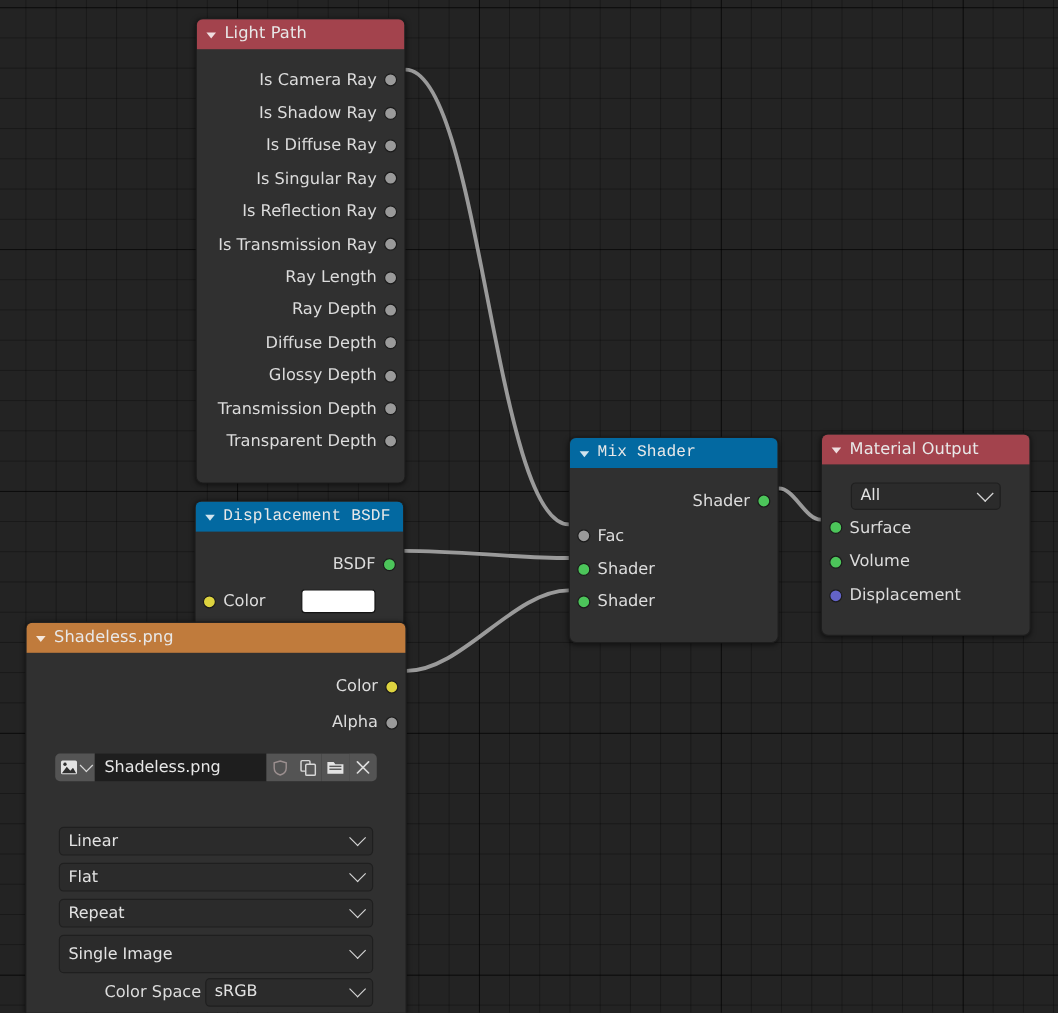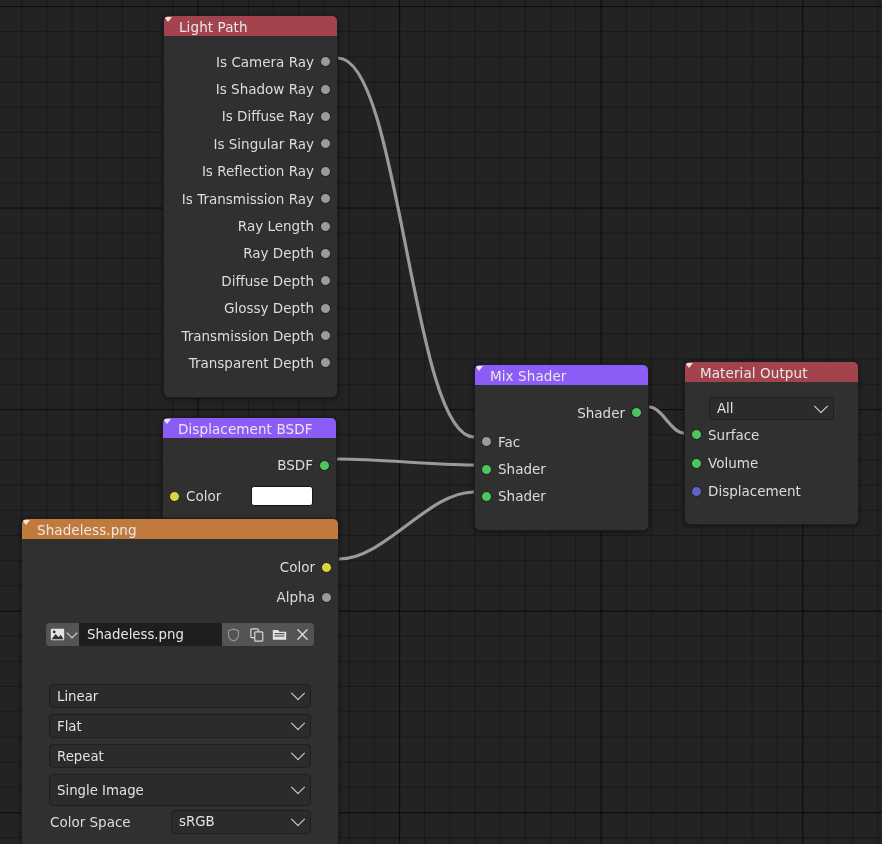--- a/index.html
+++ b/index.html
@@ -32,31 +32,33 @@
   .node{
     position:absolute;
     border-radius:6px;
     background:#303030;
     box-shadow:0 1px 4px rgba(0,0,0,0.55);
     overflow:hidden;
     border:1px solid #1d1d1d;
     box-sizing:border-box;
   }
   .node-header{
-    height:20px;
+    height:25px;
     line-height:23px;
     color:#e8e8e8;
     font-size:13.5px;
+    padding-left:8px;
     display:flex;
+    align-items:center;
     gap:7px;
     letter-spacing:0.1px;
     box-sizing:border-box;
   }
   .hdr-red{background:#a3434d;}
-  .hdr-green{background:#8b5cf6;}
+  .hdr-green{background:#0369a1;font-family:Liberation Mono, monospace;}
   .hdr-orange{background:#c07b3c;}
   .tri{
     width:0;height:0;
     border-left:4.5px solid transparent;
     border-right:4.5px solid transparent;
     border-top:5.5px solid rgba(255,255,255,0.82);
     display:inline-block;
     margin-top:1px;
   }
   .node-body{padding:12px;position:relative;}
@@ -145,20 +147,21 @@
   }
   .ibtn.mid{width:23px;}
   .ibtn.last{width:23px;border-radius:0 4px 4px 0;}
 
   .prop-row{
     display:flex;align-items:center;
     height:27px;
     padding-left:12px;
     font-size:13.5px;color:#dcdcdc;
     position:relative;
+    margin-left:37px;
   }
   .prop-row .dd{flex:0 0 140px;margin-left:auto;margin-right:12px;}
 
   .lbl{white-space:nowrap;}
 </style>
 </head>
 <body>
 
 <div id="editor">
 

